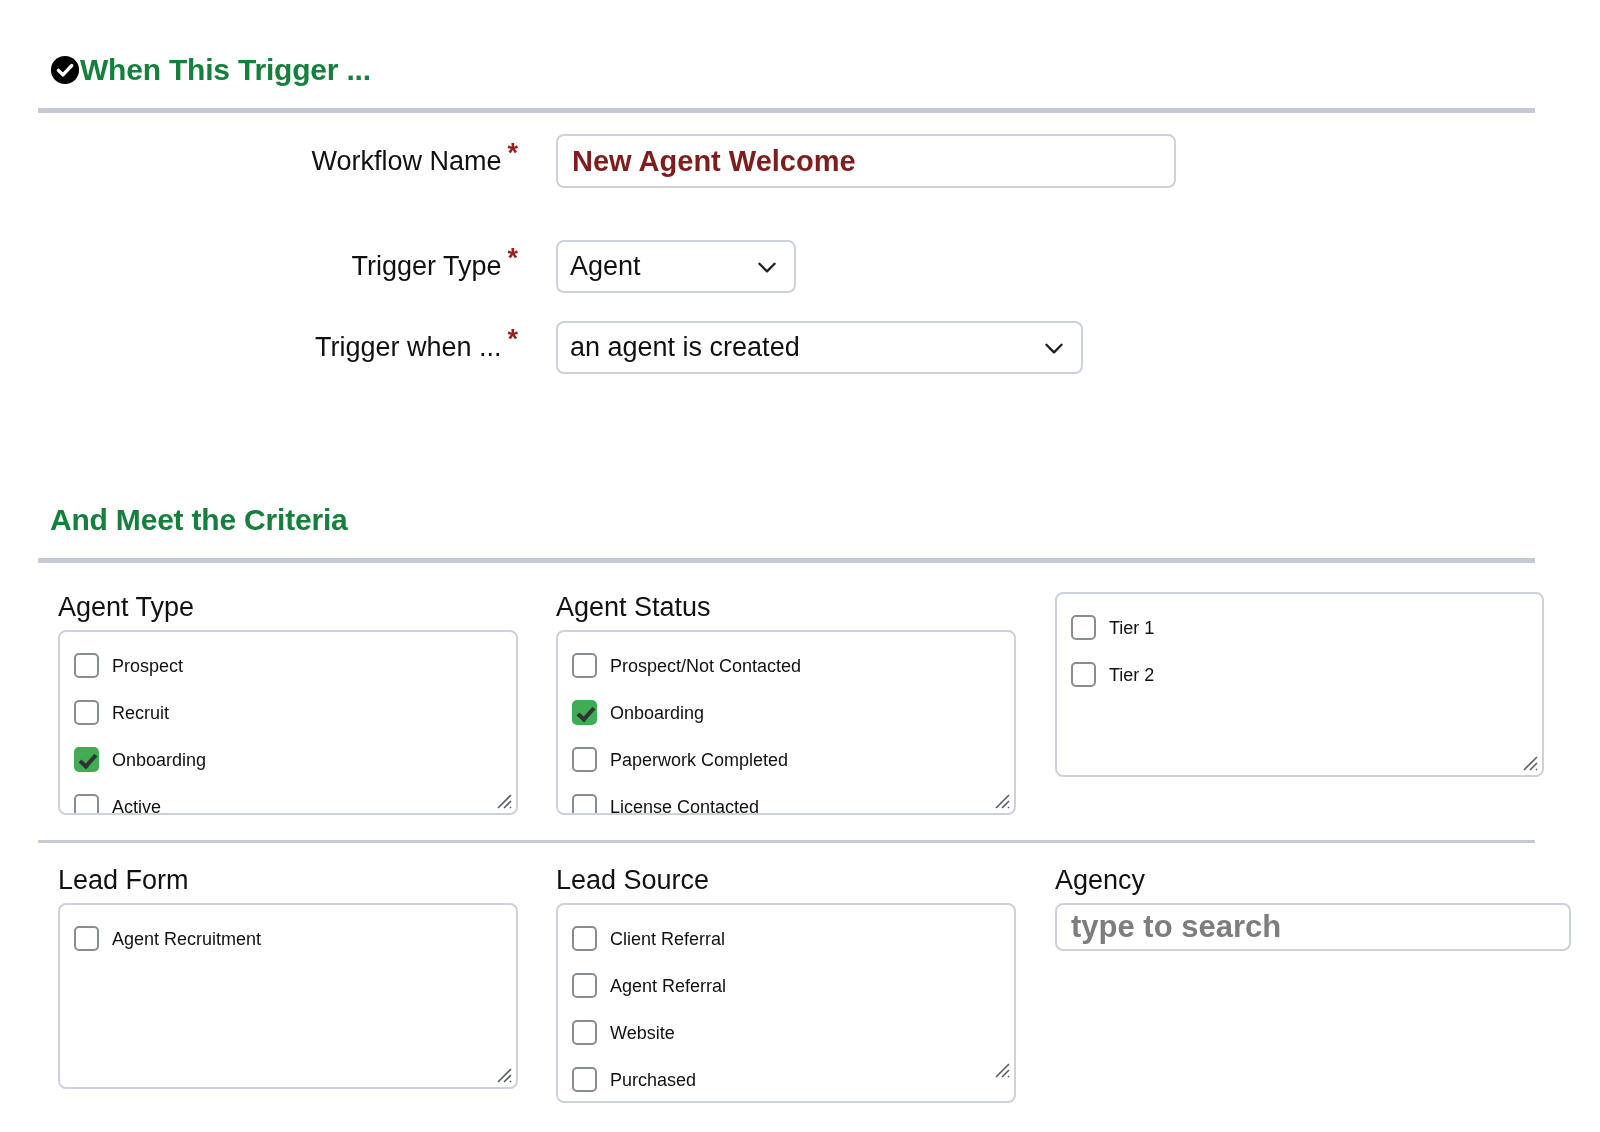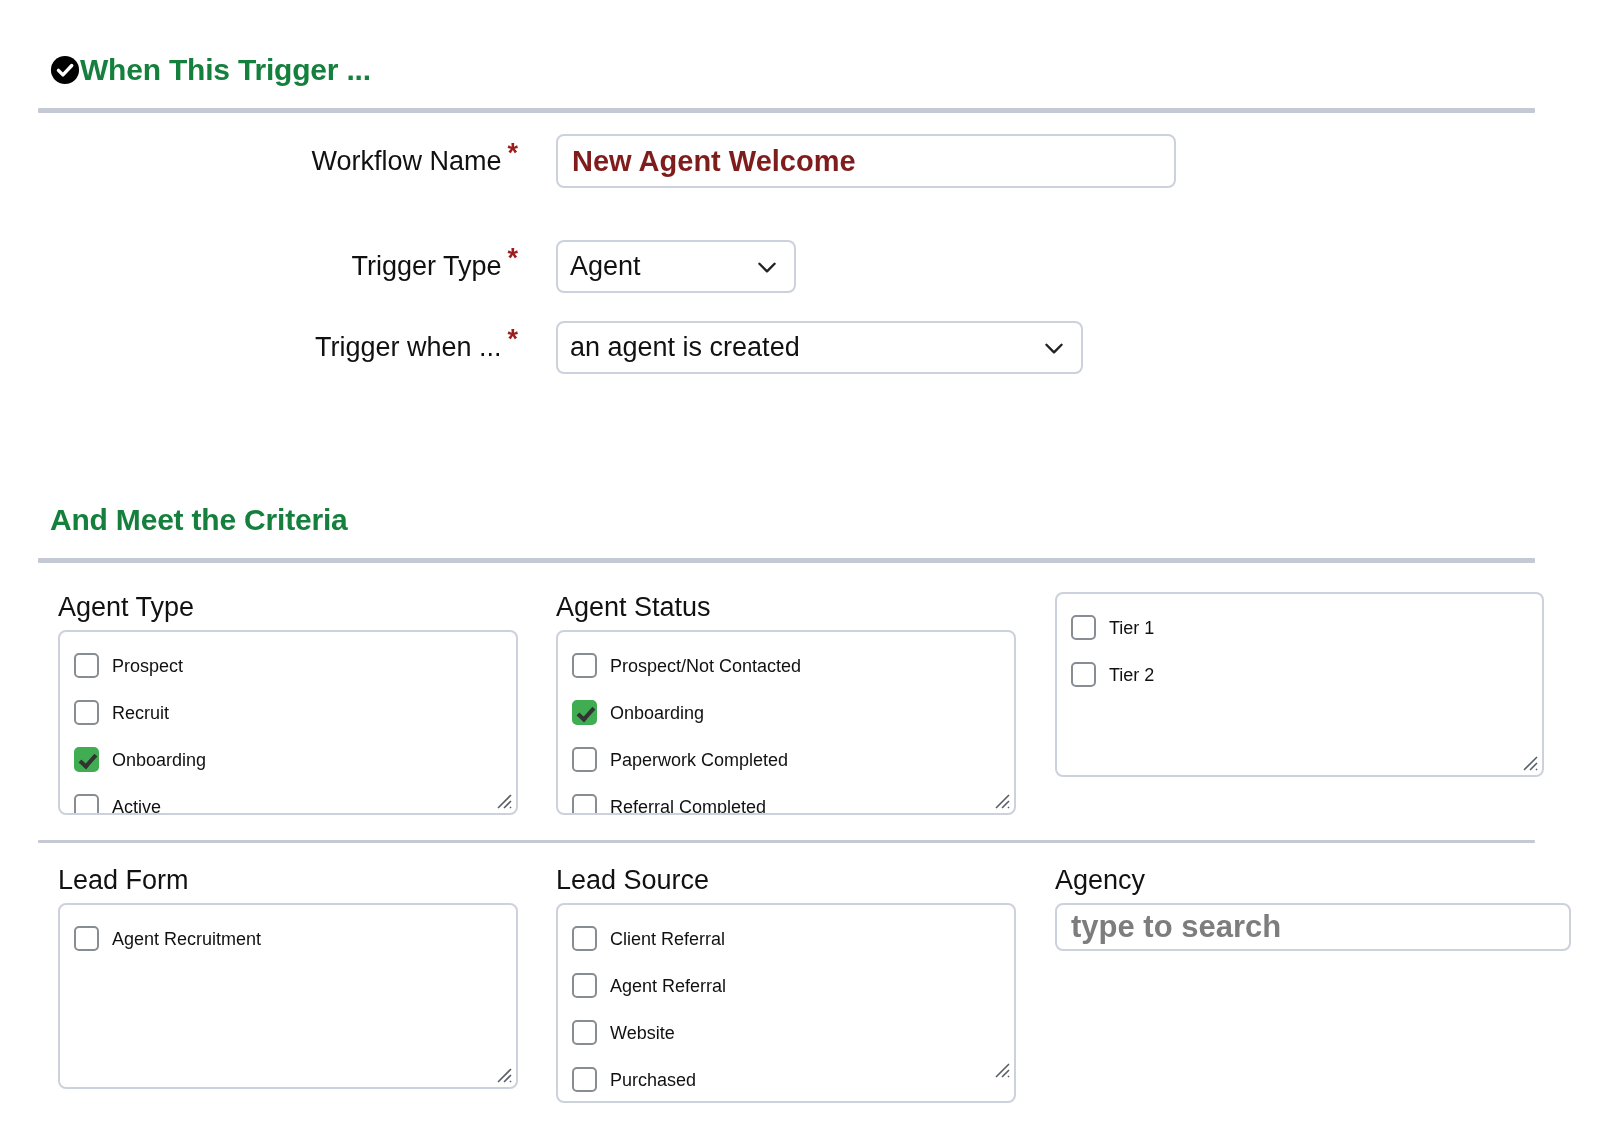--- a/index.html
+++ b/index.html
@@ -262,21 +262,21 @@
     <div class="cb-row">
       <span class="cb checked"></span>
       <span class="cb-label">Onboarding</span>
     </div>
     <div class="cb-row">
       <span class="cb"></span>
       <span class="cb-label">Paperwork Completed</span>
     </div>
     <div class="cb-row">
       <span class="cb"></span>
-      <span class="cb-label">Referral Completed</span>
+      <span class="cb-label">License Contacted</span>
     </div>
     <svg class="resize-grip" viewBox="0 0 18 18">
       <path d="M16 3 L3 16 M16 9 L9 16 M16 15 L15 16" stroke="#5a5f66" stroke-width="1.6" fill="none"></path>
     </svg>
   </div>
 </div>
 
 <div class="crit-col" style="top:592px; left:1055px; width:489px;">
   <div class="list-box" style="width:489px; height:185px;">
     <div class="cb-row">

